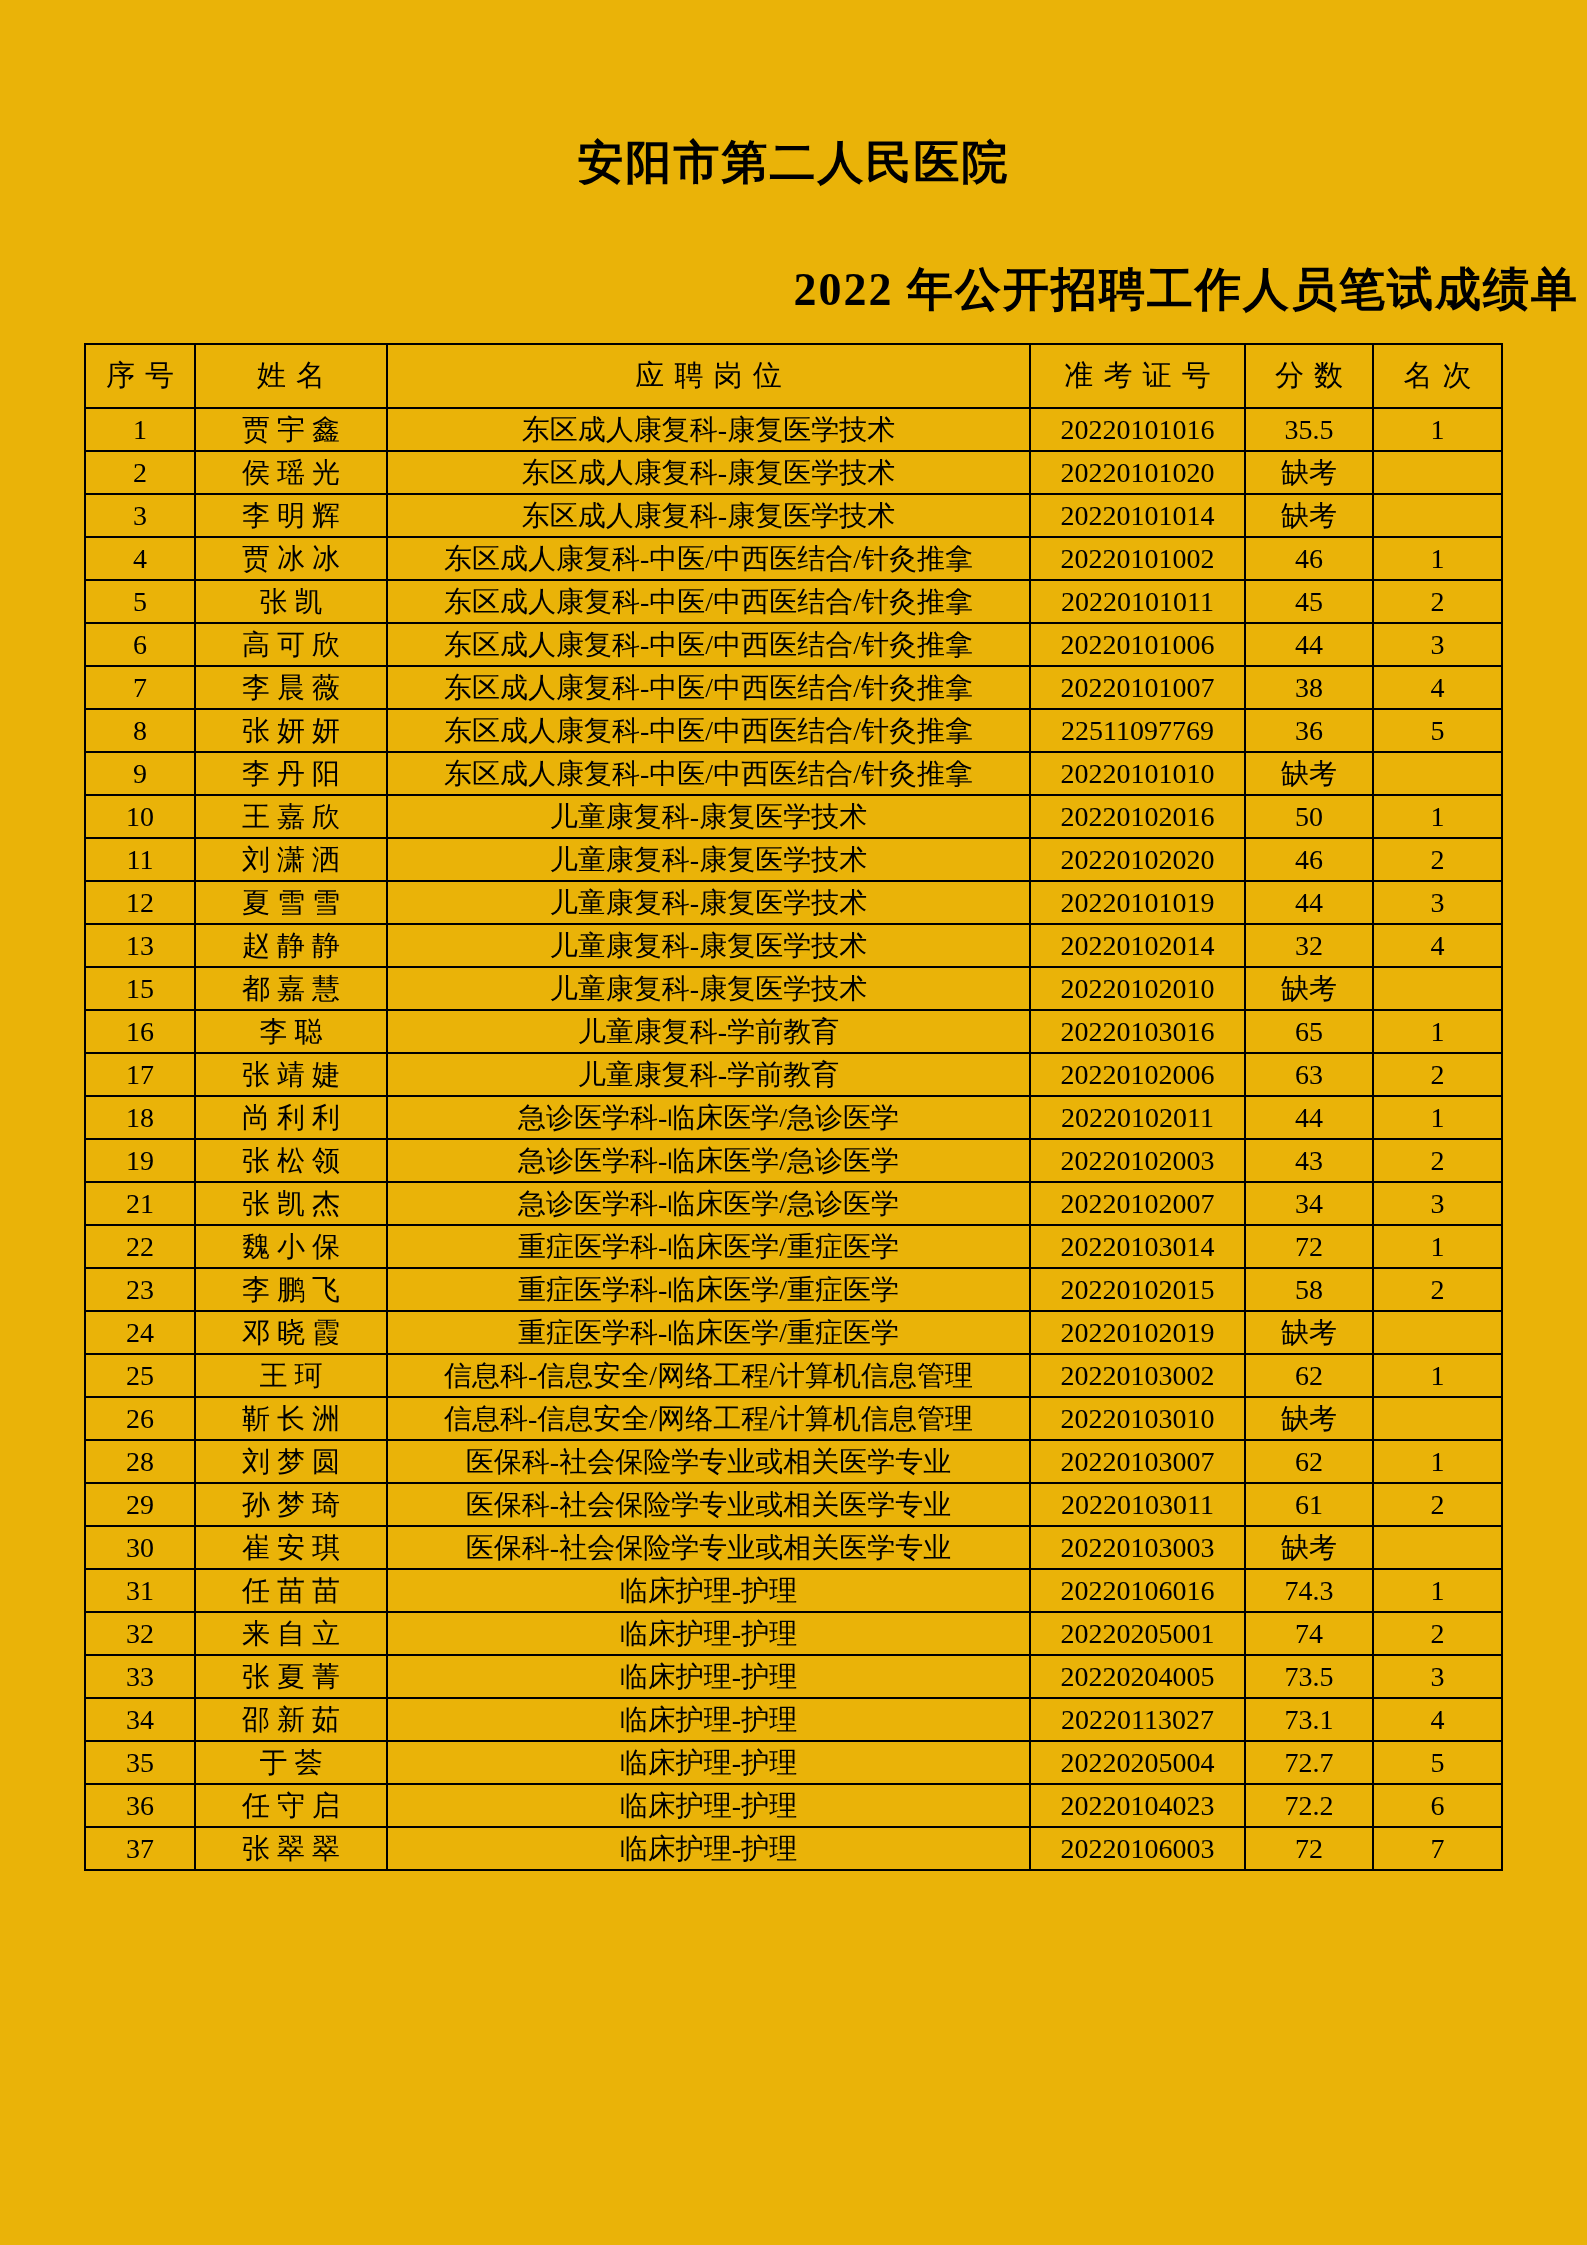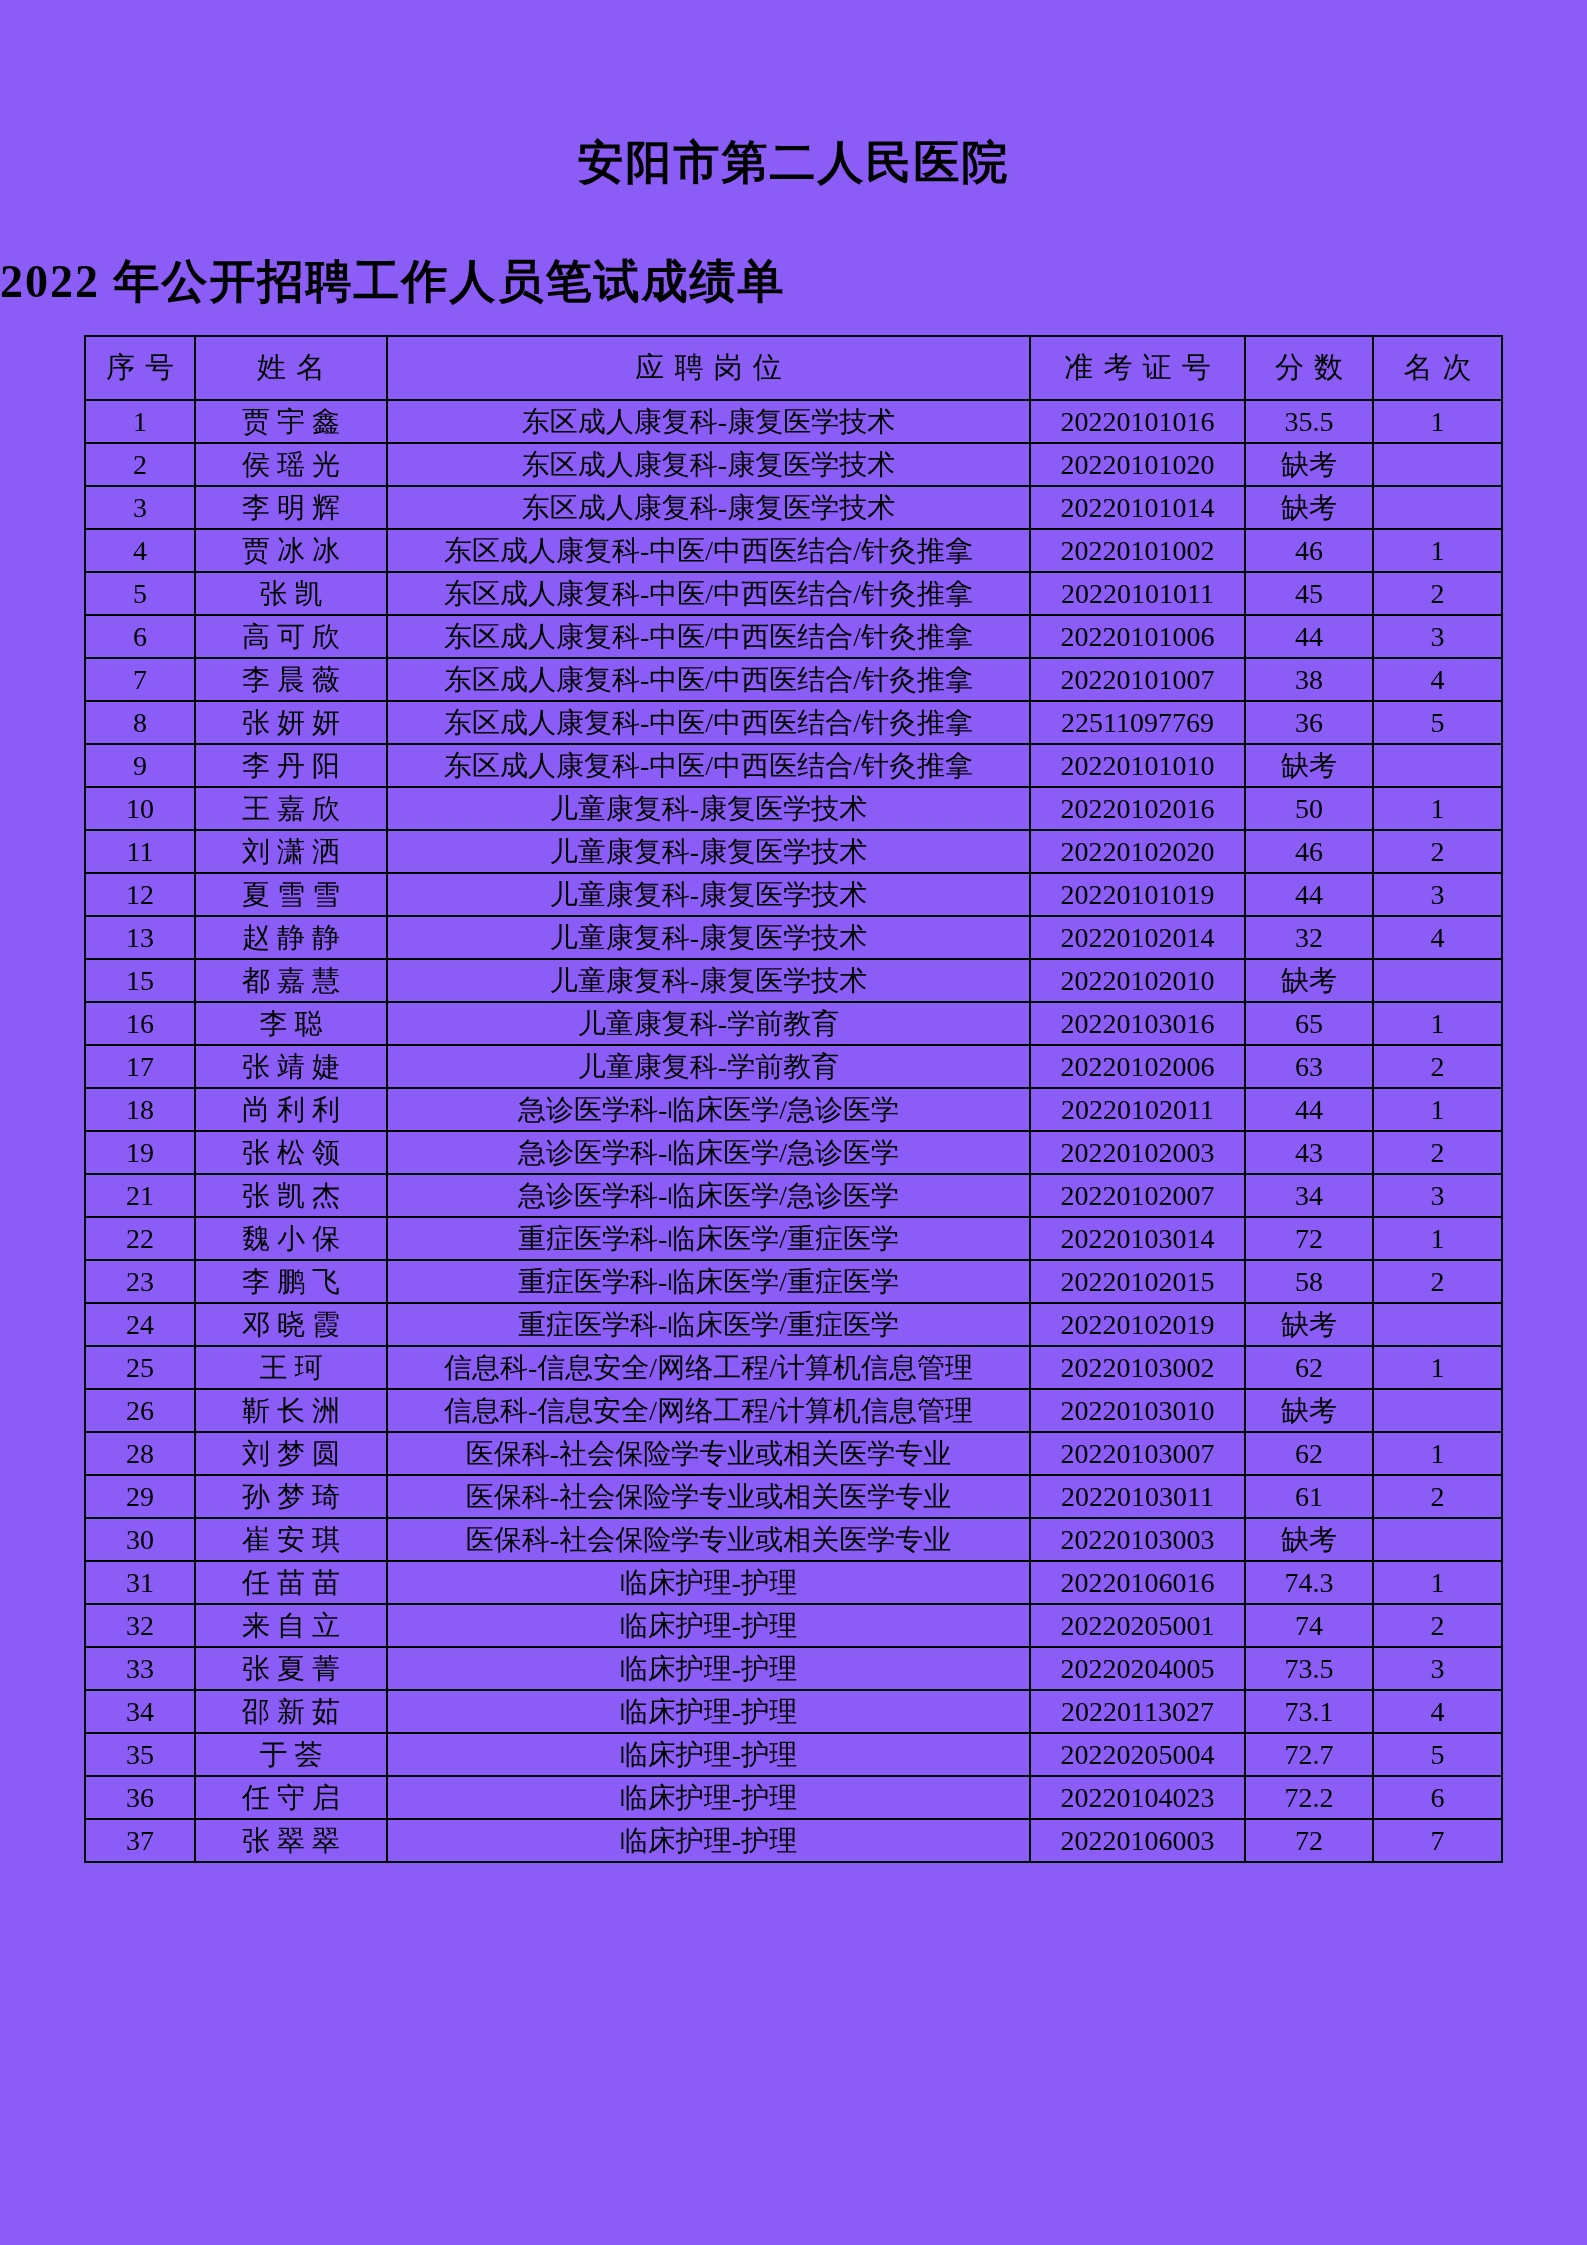--- a/index.html
+++ b/index.html
@@ -3,39 +3,39 @@
 <meta charset="utf-8">
 <style>
   html, body {
     margin: 0;
     padding: 0;
     background: #ffffff;
   }
   .page {
     width: 1587px;
     height: 2245px;
-    background: #8b5cf6;
+    background: #eab308;
     color: #000000;
     font-family: "Liberation Serif", "DejaVu Serif", serif;
     overflow: hidden;
     box-sizing: border-box;
   }
   .doc-title {
     margin: 0;
     padding-top: 138px;
     text-align: center;
     font-size: 46px;
     font-weight: bold;
     letter-spacing: 2px;
     line-height: 1.1;
   }
   .doc-subtitle {
-    margin: 0;
+    margin: 8px;
     padding-top: 68px;
-    text-align: left;
+    text-align: right;
     font-size: 46px;
     font-weight: bold;
     letter-spacing: 2px;
     line-height: 1.1;
   }
   table.score-table {
     margin: 28px auto 0 auto;
     width: 1357px;
     border-collapse: collapse;
     table-layout: fixed;

